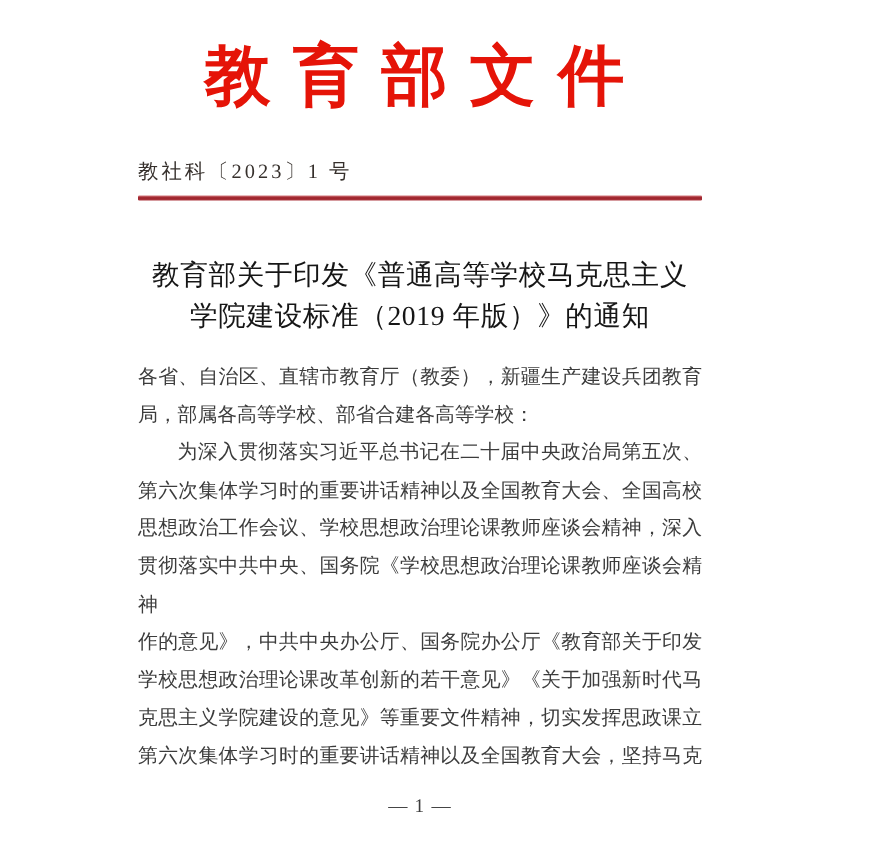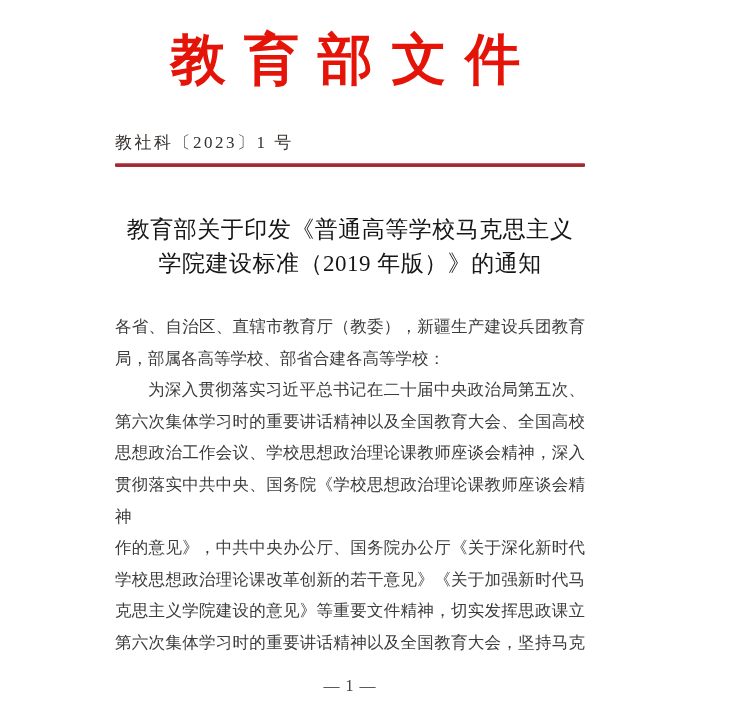--- a/index.html
+++ b/index.html
@@ -24,21 +24,20 @@
   .agency {
     margin: 33px 0 0 0;
     font-size: 55px;
     line-height: 62px;
     font-weight: 700;
     color: #e51408;
     text-align: center;
     letter-spacing: 0.34em;
     text-indent: 0.17em;
     white-space: nowrap;
-    font-family: Liberation Mono, monospace;
   }
   .docno {
     margin-top: 37px;
     font-size: 17px;
     line-height: 22px;
     color: #36302c;
     text-align: left;
     letter-spacing: 2.5px;
   }
   .redline {
@@ -51,21 +50,21 @@
     margin: 46px 0 0 0;
     font-size: 23px;
     line-height: 34px;
     font-weight: 400;
     color: #161616;
     text-align: center;
     letter-spacing: 0.5px;
   }
   .title .tl { display: block; }
   .body {
-    margin-top: 30px;
+    margin-top: 17px;
     font-size: 16.5px;
     line-height: 31.6px;
     color: #3c3c3c;
   }
   .line {
     margin: 0;
     white-space: nowrap;
   }
   .line.j {
     white-space: normal;
@@ -101,21 +100,21 @@
       <span class="tl">学院建设标准（2019 年版）》的通知</span>
     </h2>
 
     <div class="body">
       <p class="line j">各省、自治区、直辖市教育厅（教委），新疆生产建设兵团教育</p>
       <p class="line">局，部属各高等学校、部省合建各高等学校：</p>
       <p class="line j indent">为深入贯彻落实习近平总书记在二十届中央政治局第五次、</p>
       <p class="line j">第六次集体学习时的重要讲话精神以及全国教育大会、全国高校</p>
       <p class="line j">思想政治工作会议、学校思想政治理论课教师座谈会精神，深入</p>
       <p class="line j">贯彻落实中共中央、国务院《学校思想政治理论课教师座谈会精神</p>
-      <p class="line j">作的意见》，中共中央办公厅、国务院办公厅《关于深化新时代</p>
+      <p class="line j">作的意见》，中共中央办公厅、国务院办公厅《教育部关于印发</p>
       <p class="line j">学校思想政治理论课改革创新的若干意见》《关于加强新时代马</p>
       <p class="line j">克思主义学院建设的意见》等重要文件精神，切实发挥思政课立</p>
       <p class="line j">第六次集体学习时的重要讲话精神以及全国教育大会，坚持马克</p>
     </div>
 
     <div class="footer">— 1 —</div>
 
   </div>
 </div>
 

